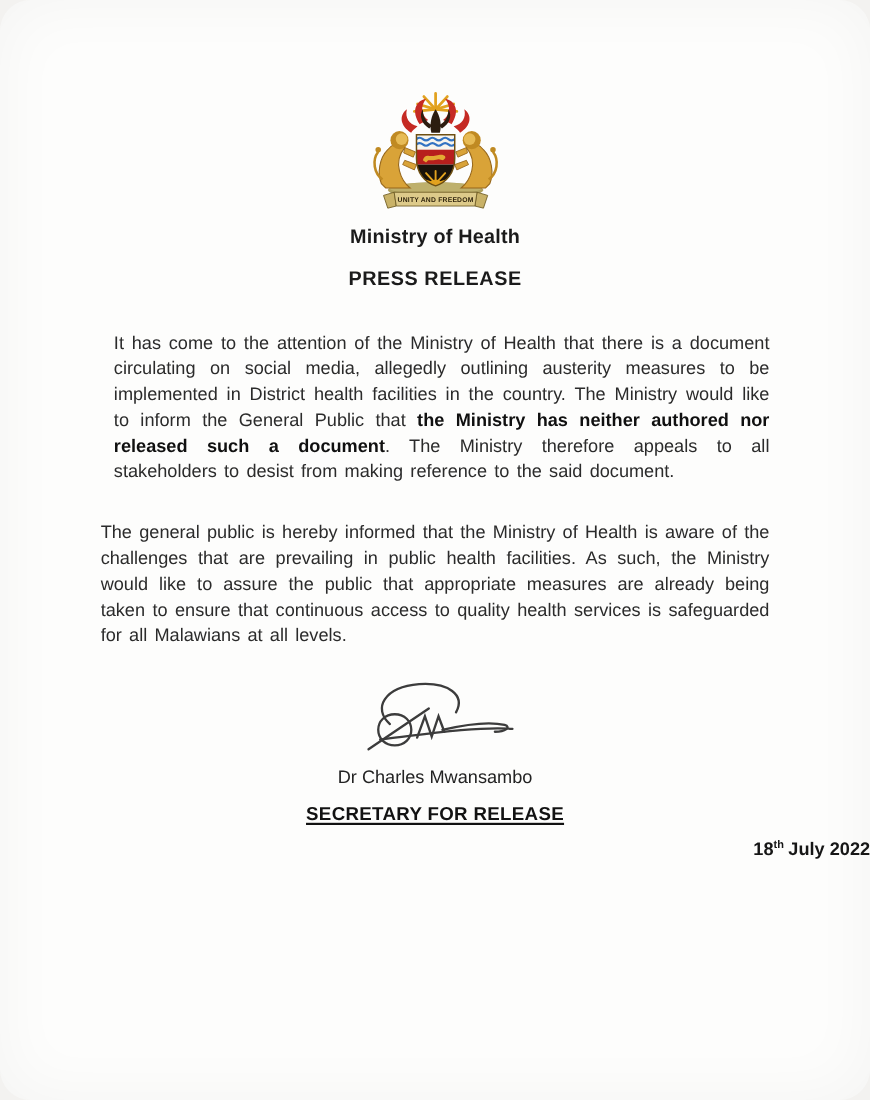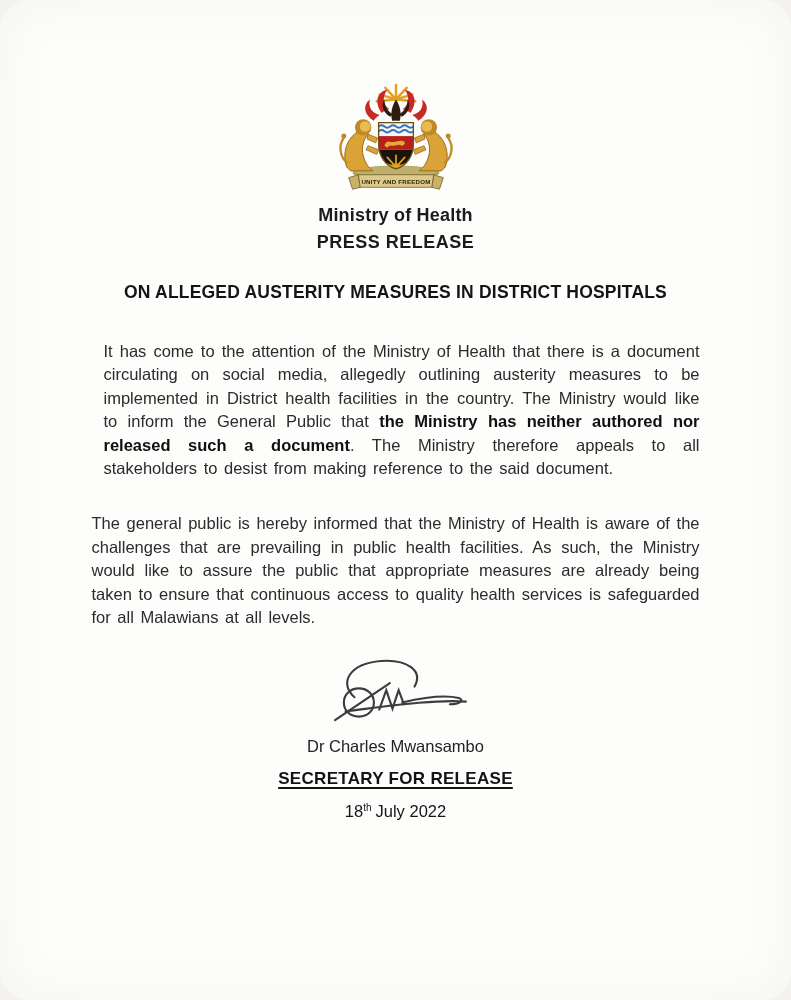--- a/index.html
+++ b/index.html
@@ -17,21 +17,21 @@
     box-shadow:inset 0 0 60px rgba(0,0,0,0.04);
     border-radius:28px;
   }
   .crest { display:block; margin:82px auto 0; }
   .org-name {
     text-align:center; font-size:18px; font-weight:700;
     margin-top:9px; color:#1b1b1b; letter-spacing:0.2px;
   }
   .doc-type {
     text-align:center; font-size:18px; font-weight:700;
-    margin-top:6px; color:#1b1b1b; letter-spacing:0.5px;
+    margin-top:17px; color:#1b1b1b; letter-spacing:0.5px;
   }
   .subject {
     text-align:center; font-size:17.5px; font-weight:700;
     margin-top:29px; color:#141414; letter-spacing:0.2px;
   }
   .content { width:608px; margin:0 auto; }
   .para {
     font-size:16.5px; line-height:23.4px;
     text-align:justify; color:#2b2b2b;
     margin:0; word-spacing:2px;
@@ -40,21 +40,21 @@
   .para + .para { margin-top:32px; }
   .para b { font-weight:700; color:#101010; }
   .sig-block { text-align:center; margin-top:24px; }
   .sig-svg { display:block; margin:0 auto; }
   .sig-name { font-size:16.5px; color:#232323; margin-top:8px; }
   .sig-title {
     font-size:17px; font-weight:700; color:#121212; margin-top:13px;
     text-decoration:underline; text-decoration-thickness:1.5px; text-underline-offset:3px;
     letter-spacing:0.3px;
   }
-  .sig-date { font-size:16.5px; font-weight:400; color:#161616; margin-top:13px; }
+  .sig-date { font-size:16.5px; font-weight:700; color:#161616; margin-top:13px;text-align:right; }
   .sig-date sup { font-size:10px; line-height:0; }
   .sig-date .date-rest { margin-left:4px; }
 </style>
 </head>
 <body>
 
 <div class="page">
 
   <svg class="crest" width="126" height="114" viewBox="0 0 130 118">
     <defs>
@@ -124,21 +124,20 @@
     <g>
       <path d="M26 96 L16 99 L20 111 L28 109 Z" fill="#c9b268" stroke="#6d5a22" stroke-width="0.8"></path>
       <path d="M104 96 L114 99 L110 111 L102 109 Z" fill="#c9b268" stroke="#6d5a22" stroke-width="0.8"></path>
       <path d="M26 96 H104 L102 109 H28 Z" fill="#ddca8a" stroke="#6d5a22" stroke-width="0.8"></path>
       <text x="65" y="105.5" text-anchor="middle" font-size="6.4" font-weight="700" fill="#33270f" letter-spacing="0.2" font-family="Liberation Sans, sans-serif">UNITY AND FREEDOM</text>
     </g>
   </svg>
 
   <div class="org-name">Ministry of Health</div>
   <div class="doc-type">PRESS RELEASE</div>
-  <div class="subject">ON ALLEGED AUSTERITY MEASURES IN DISTRICT HOSPITALS</div>
 
   <div class="content">
     <p class="para para-1"><span>It has come to the attention of the Ministry of Health that there is a document circulating on social media, allegedly outlining austerity measures to be implemented in District health facilities in the country. The Ministry would like to inform the General Public that </span><b>the Ministry has neither authored nor released such a document</b><span>. The Ministry therefore appeals to all stakeholders to desist from making reference to the said document.</span></p>
     <p class="para">The general public is hereby informed that the Ministry of Health is aware of the challenges that are prevailing in public health facilities. As such, the Ministry would like to assure the public that appropriate measures are already being taken to ensure that continuous access to quality health services is safeguarded for all Malawians at all levels.</p>
   </div>
 
   <div class="sig-block">
     <svg class="sig-svg" width="190" height="76" viewBox="0 0 210 86">
       <g fill="none" stroke="#3c3c3c" stroke-width="2.4" stroke-linecap="round">
         <path d="M58 50 C40 34 52 12 88 9 C118 7 136 20 126 38"></path>

